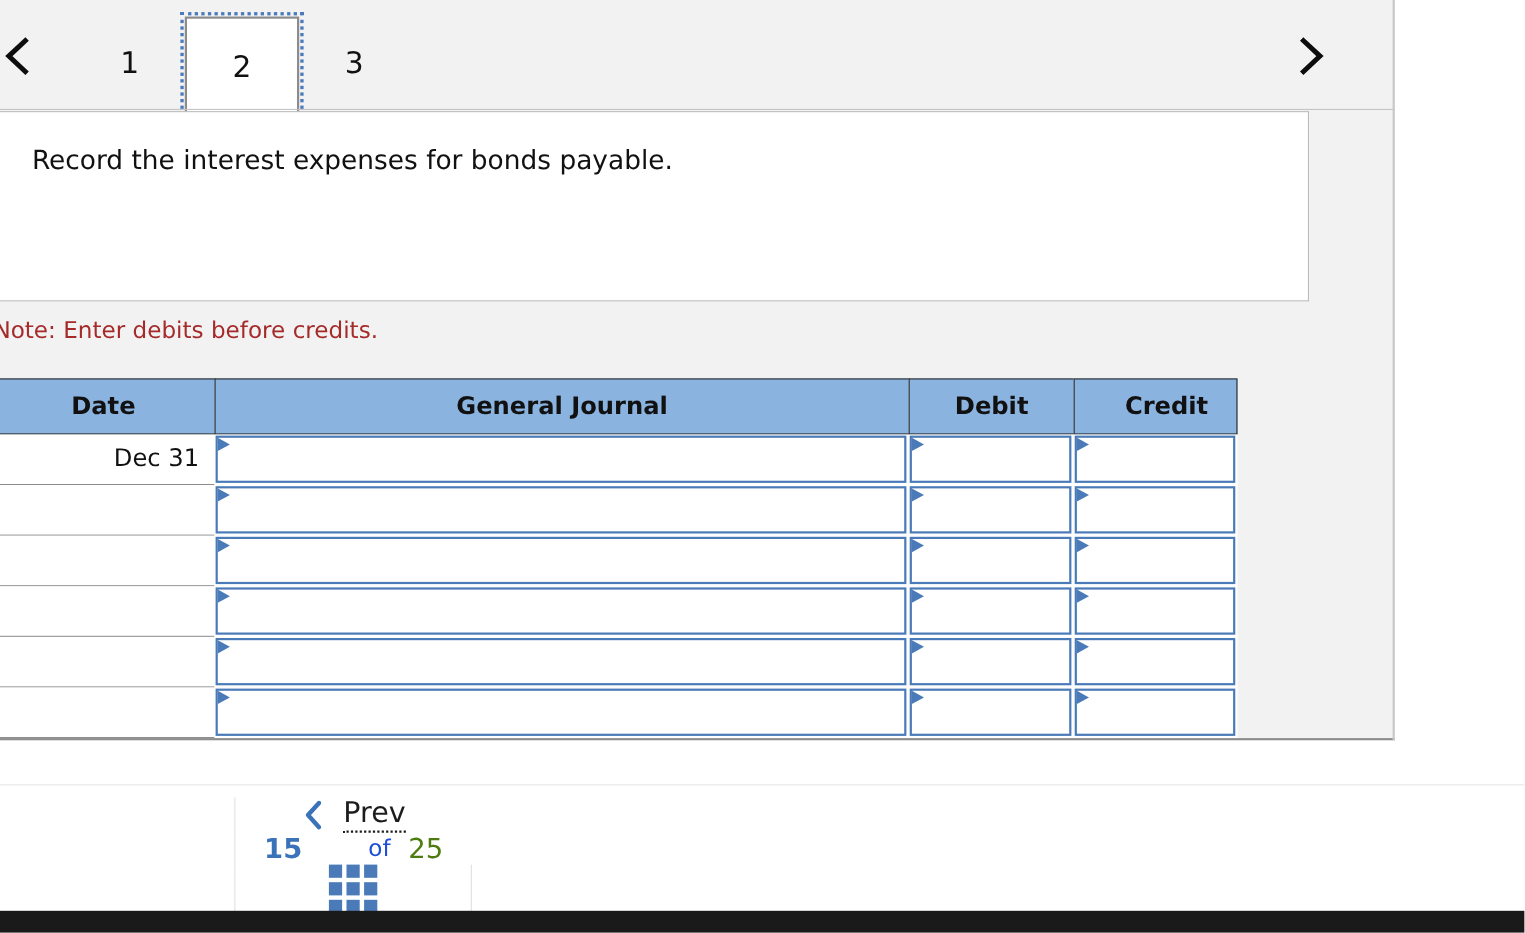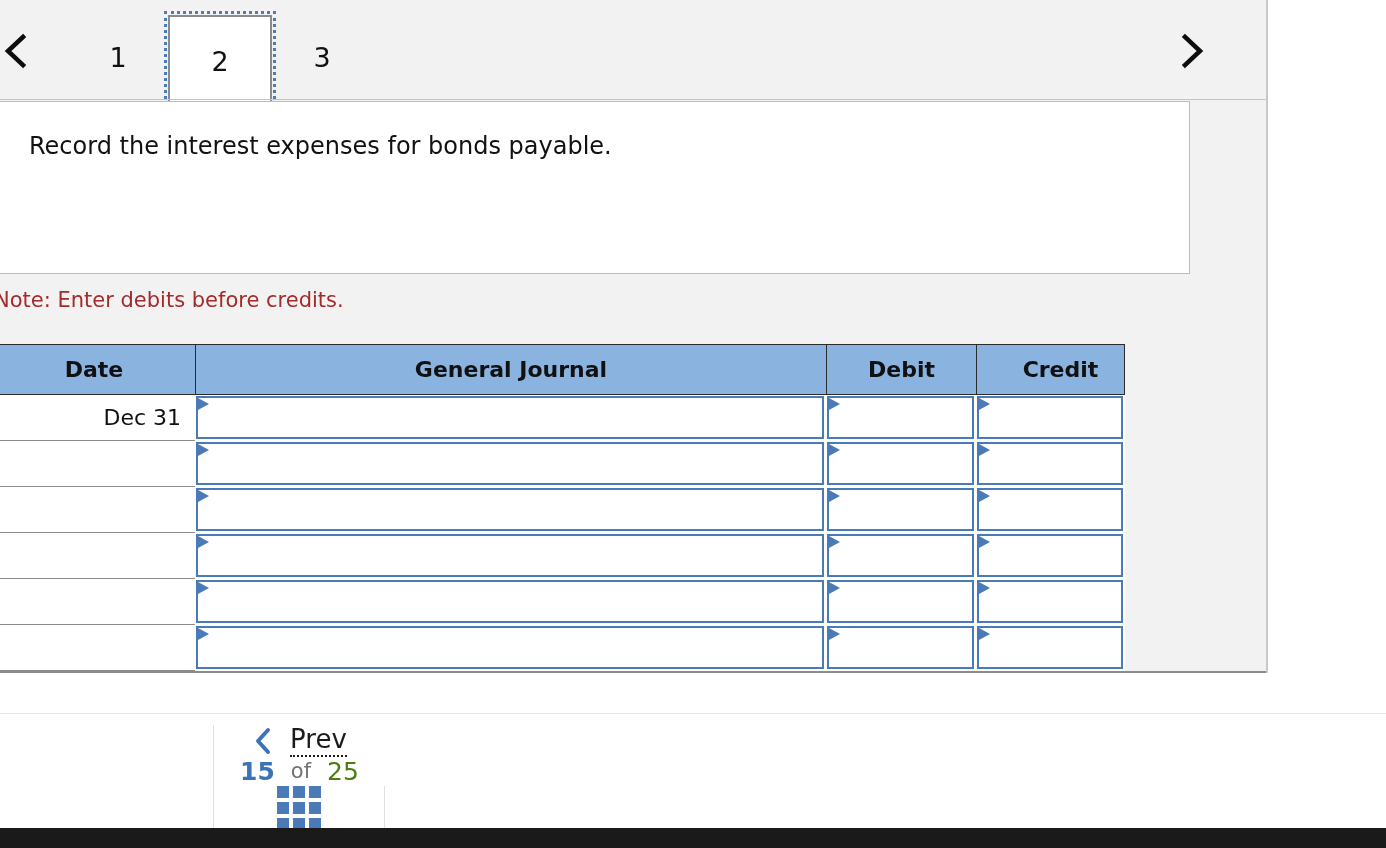--- a/index.html
+++ b/index.html
@@ -248,21 +248,21 @@
     font-size: 26px;
     color: #1c1c1c;
     border-bottom: 2px dotted #1c1c1c;
     padding-bottom: 1px;
     cursor: pointer;
     line-height: 1.1;
   }
   .pager-chev { display: flex; align-items: center; cursor: pointer; }
 
   .pg-current { font-size: 25px; font-weight: bold; color: #3b73b9; }
-  .pg-of      { font-size: 21px; color: #737373; }
+  .pg-of      { font-size: 21px; color: #1d4ed8; margin-left: 44px; }
   .pg-total   { font-size: 25px; color: #4d7c0f; }
 
   .grid-icon {
     display: grid;
     grid-template-columns: repeat(3, 12px);
     grid-template-rows: repeat(3, 12px);
     gap: 4px;
     cursor: pointer;
   }
   .grid-icon i { display: block; background: #4a7bb8; }

